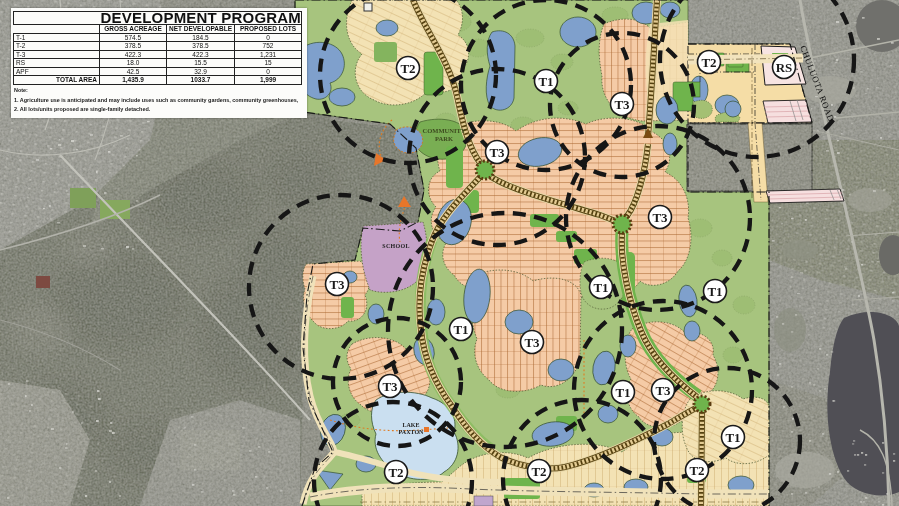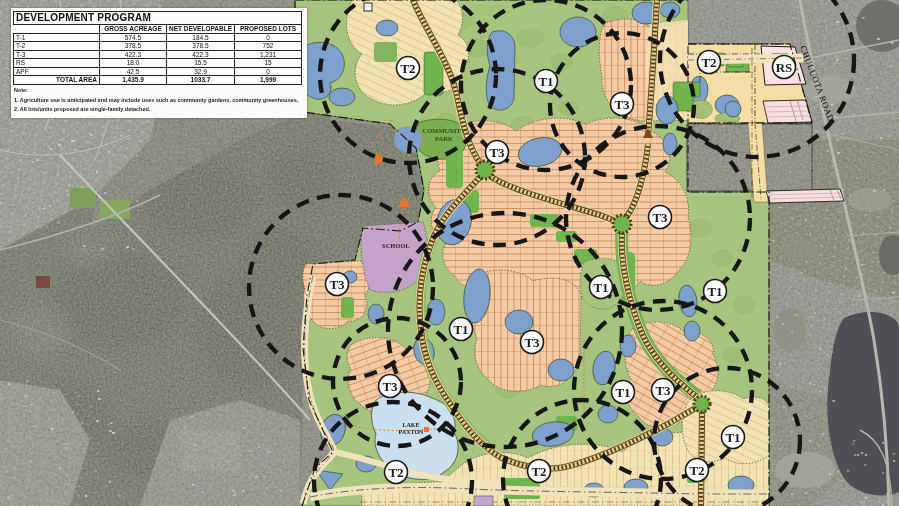--- a/index.html
+++ b/index.html
@@ -1,21 +1,21 @@
 <!DOCTYPE html>
 <html><head>
 <meta charset="utf-8">
 <style>
 html,body{margin:0;padding:0;}
 .wrap{position:relative;width:899px;height:506px;overflow:hidden;font-family:"Liberation Sans",sans-serif;background:#9a9a94;}
 svg{position:absolute;left:0;top:0;}
 .panel{position:absolute;left:11px;top:8px;width:296px;height:110px;background:#fcfcfa;box-shadow:0 0 2px rgba(0,0,0,.4);}
 .tbl{position:absolute;left:2px;top:3px;width:288px;border-collapse:collapse;table-layout:fixed;}
 .tbl td{border:1px solid #222;font-size:6.5px;color:#111;padding:0;height:7.5px;line-height:7.5px;text-align:center;overflow:hidden;white-space:nowrap;}
-.tbl .ttl{font-size:10px;font-weight:bold;text-align:left;height:12px;line-height:12px;padding-left:2px;letter-spacing:.2px;}
+.tbl .ttl{font-size:15px;font-weight:bold;text-align:right;height:12px;line-height:12px;padding-left:2px;letter-spacing:.2px;}
 .tbl .hd{font-weight:bold;font-size:6.5px;}
 .tbl .lft{text-align:left;padding-left:2px;}
 .tbl .rgt{text-align:right;font-weight:bold;padding-right:2px;}
 .tbl .bld{font-weight:bold;}
 .note{position:absolute;left:3px;top:77px;font-size:6.2px;font-weight:bold;color:#1a1a1a;line-height:9.5px;white-space:nowrap;transform:scaleX(0.88);transform-origin:0 0;}
 </style>
 </head>
 <body>
 <div class="wrap">
 <svg width="899" height="506" viewBox="0 0 899 506">

